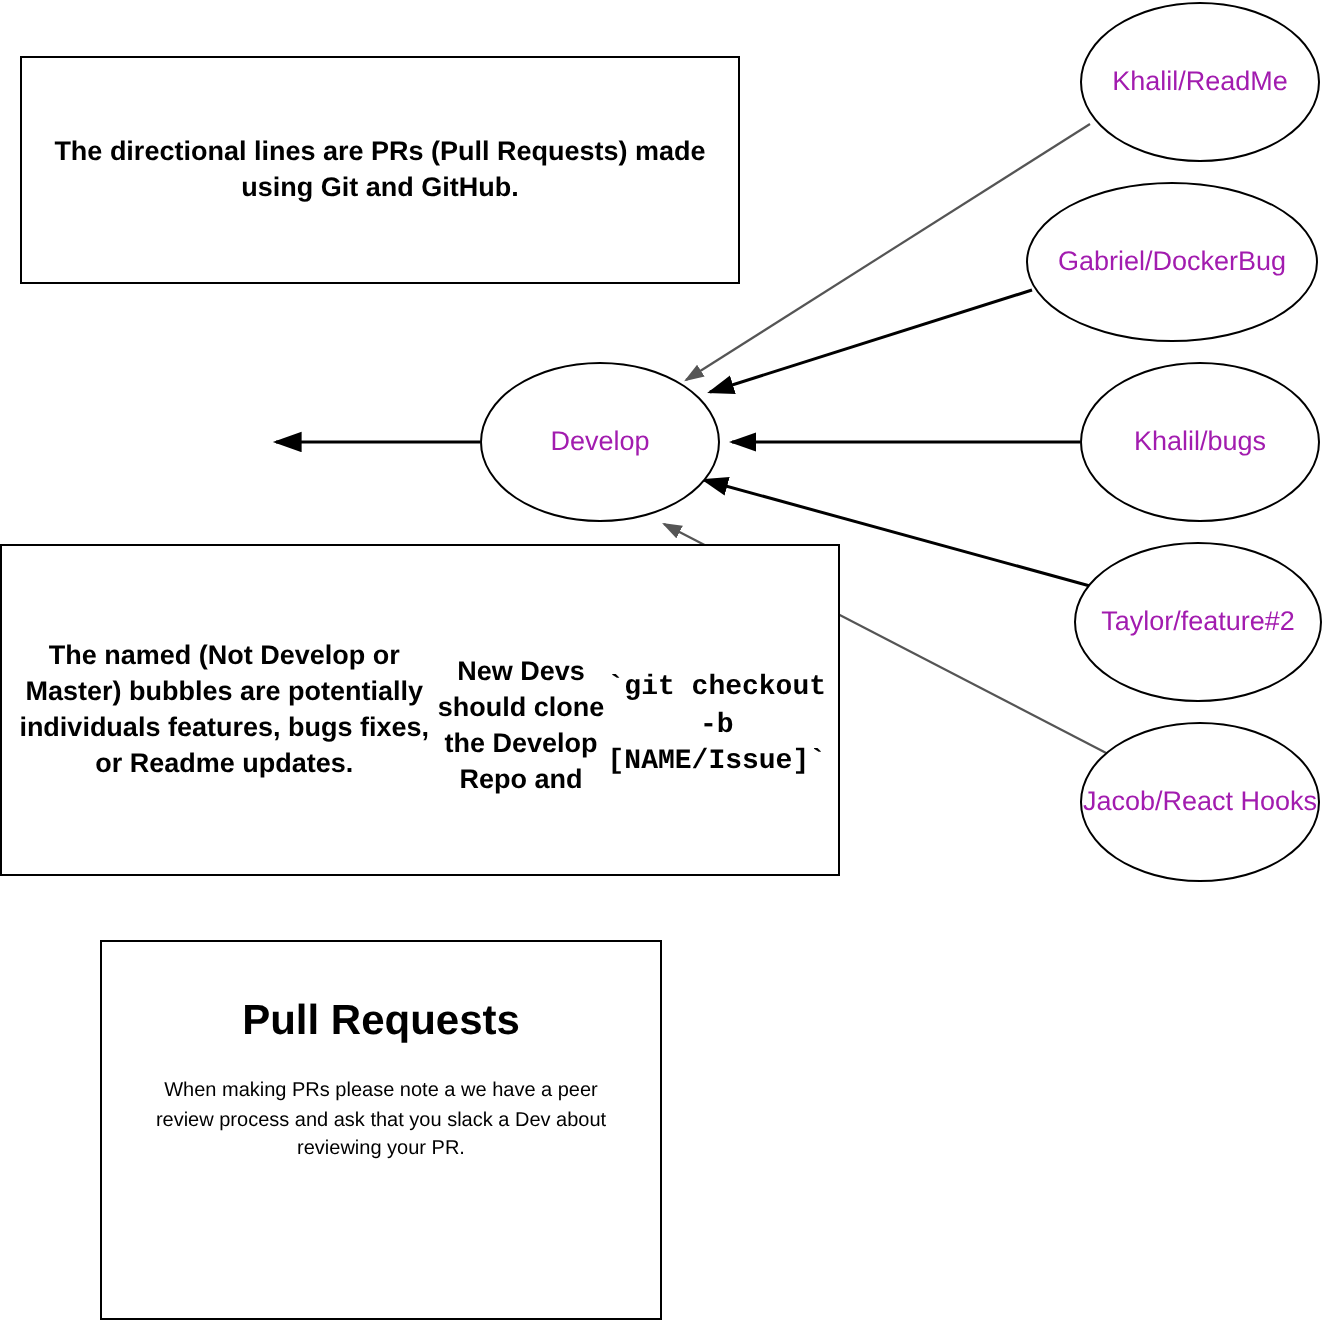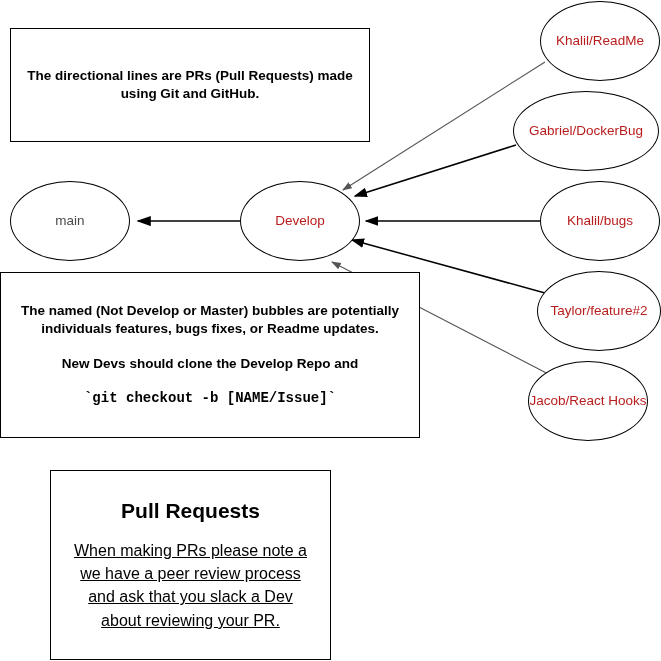--- a/index.html
+++ b/index.html
@@ -31,21 +31,21 @@
     display: flex;
     align-items: center;
     justify-content: center;
     text-align: center;
     border: 1px solid #000000;
     border-radius: 50%;
     background: #ffffff;
     box-sizing: border-box;
     font-size: 13.5px;
     line-height: 1.15;
-    color: #b91c1c;
+    color: #a21caf;
   }
   .node.main-node {
     color: #4a4a4a;
   }
   .note {
     position: absolute;
     border: 1px solid #000000;
     background: #ffffff;
     box-sizing: border-box;
     text-align: center;
@@ -76,21 +76,20 @@
     align-items: center;
     justify-content: center;
     padding: 0 16px;
   }
   #note-mid {
     left: 0px;
     top: 272px;
     width: 420px;
     height: 166px;
     display: flex;
-    flex-direction: column;
     align-items: center;
     justify-content: center;
     padding: 0 6px;
   }
   #note-pr {
     left: 50px;
     top: 470px;
     width: 281px;
     height: 190px;
     display: flex;
@@ -99,23 +98,22 @@
     justify-content: flex-start;
     padding: 28px 22px 0 22px;
   }
   #note-pr .pr-title {
     font-size: 21px;
     font-weight: bold;
     margin: 0 0 16px 0;
     text-align: center;
   }
   #note-pr .pr-body {
-    font-size: 16px;
+    font-size: 10px;
     line-height: 1.45;
-    text-decoration: underline;
   }
 </style>
 </head>
 <body>
 
 <div id="canvas">
 
   <svg class="edges" viewBox="0 0 661 661">
     <defs>
       <marker id="arrow" markerWidth="10" markerHeight="10" refX="8" refY="3.2" orient="auto" markerUnits="strokeWidth">
@@ -132,23 +130,20 @@
 
     <line x1="516" y1="145" x2="355" y2="196" stroke="#000000" stroke-width="1.5" marker-end="url(#arrow)"></line>
 
     <line x1="540" y1="221" x2="366" y2="221" stroke="#000000" stroke-width="1.5" marker-end="url(#arrow)"></line>
 
     <line x1="545" y1="293" x2="352" y2="240" stroke="#000000" stroke-width="1.5" marker-end="url(#arrow)"></line>
 
     <line x1="556" y1="378" x2="332" y2="262" stroke="#555555" stroke-width="1.1" marker-end="url(#arrow-faint)"></line>
   </svg>
 
-  <div class="node main-node" style="left:10px; top:181px; width:120px; height:80px;">
-    <span>main</span>
-  </div>
 
   <div class="node" style="left:240px; top:181px; width:120px; height:80px;">
     <span>Develop</span>
   </div>
 
   <div class="node" style="left:540px; top:1px; width:120px; height:80px;">
     <span>Khalil/ReadMe</span>
   </div>
 
   <div class="node" style="left:513px; top:91px; width:146px; height:80px;">
@@ -156,21 +151,21 @@
   </div>
 
   <div class="node" style="left:540px; top:181px; width:120px; height:80px;text-align:center;">
     <span>Khalil/bugs</span>
   </div>
 
   <div class="node" style="left:537px; top:271px; width:124px; height:80px;">
     <span>Taylor/feature#2</span>
   </div>
 
-  <div class="node" style="left:528px; top:361px; width:120px; height:80px;text-align:center;">
+  <div class="node" style="left:540px; top:361px; width:120px; height:80px;text-align:center;">
     <span>Jacob/React Hooks</span>
   </div>
 
   <div class="note note-strong" id="note-top">
     <span>The directional lines are PRs (Pull Requests) made using Git and GitHub.</span>
   </div>
 
   <div class="note note-strong" id="note-mid">
     <p>The named (Not Develop or Master) bubbles are potentially individuals features, bugs fixes, or Readme updates.</p>
     <p>New Devs should clone the Develop Repo and</p>

